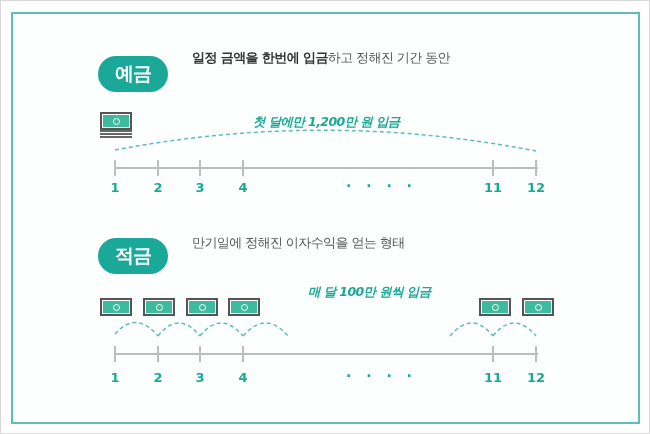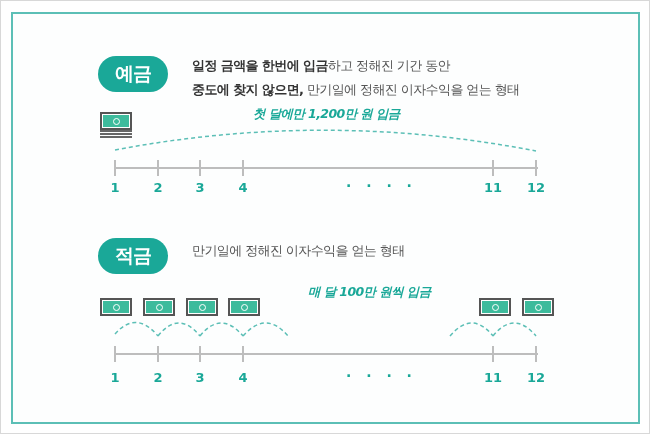--- a/index.html
+++ b/index.html
@@ -1,20 +1,20 @@
 <!DOCTYPE html>
 <html><head>
 <meta charset="utf-8">
 <style>
   html, body { margin:0; padding:0; }
   body { width:650px; height:434px; background:#fff; font-family:"DejaVu Sans", sans-serif; position:relative; overflow:hidden; }
   .outer { position:absolute; left:0; top:0; width:648px; height:432px; border:1px solid #d8d8d8; }
   .frame { position:absolute; left:11px; top:12px; width:625px; height:408px; border:2px solid #5cbfb6; background:#fdfefe; }
   .pill { position:absolute; width:70px; height:36px; border-radius:18px; background:#1aa898; color:#fff; font-weight:bold; font-size:19px; display:flex; align-items:center; justify-content:center; letter-spacing:-1px; }
-  .desc { position:absolute; font-size:13px; color:#555; line-height:24px; letter-spacing:-0.6px; white-space:nowrap;margin-top:8px; }
+  .desc { position:absolute; font-size:13px; color:#555; line-height:24px; letter-spacing:-0.6px; white-space:nowrap; }
   .desc b { color:#333; }
   .caption { position:absolute; color:#1aa898; font-weight:bold; font-style:italic; font-size:12.5px; letter-spacing:-0.6px; white-space:nowrap; }
   .tl-line { position:absolute; height:2px; background:#bdbdbd; }
   .tick { position:absolute; width:2px; height:16px; background:#bdbdbd; }
   .tlabel { position:absolute; width:30px; margin-left:-15px; text-align:center; color:#1aa898; font-weight:bold; font-size:13px; }
   .dots { position:absolute; color:#1aa898; font-weight:bold; font-size:14px; letter-spacing:5px; }
   .bill { position:absolute; width:28px; height:14px; border:2px solid #555; background:#fff; }
   .bill .inner { position:absolute; left:1px; top:1px; right:1px; bottom:1px; background:#3dbb9c; }
   .bill .coin { position:absolute; left:50%; top:50%; width:5px; height:5px; margin:-3.5px 0 0 -3.5px; border:1px solid #fff; border-radius:50%; background:#3dbb9c; }
   .stack-line { position:absolute; height:2px; background:#666; }
@@ -22,34 +22,33 @@
 </style>
 </head>
 <body>
 
 <div class="outer"></div>
 <div class="frame"></div>
 
 <div class="pill" style="left:98px;top:56px;text-align:right;">예금</div>
 <div class="desc" style="left:192px;top:46px;">
   <div><b>일정 금액을 한번에 입금</b><span>하고 정해진 기간 동안</span></div>
-  <div><b>중도에 찾지 않으면,</b><span> 만기일에 정해진 이자수익을 얻는 형태</span></div>
 </div>
 
 <div>
   <div class="bill" style="left:100px;top:112px;">
     <div class="inner"></div>
       <div class="coin"></div>
   </div>
   <div class="stack-line" style="left:100px;top:130px;width:32px;"></div>
   <div class="stack-line" style="left:100px;top:133px;width:32px;"></div>
   <div class="stack-line" style="left:100px;top:136px;width:32px;"></div>
 </div>
 
-<div class="caption" style="left:253px;top:106px;">첫 달에만 1,200만 원 입금</div>
+<div class="caption" style="left:253px;top:114px;">첫 달에만 1,200만 원 입금</div>
 
 <svg class="arcs" width="650" height="434">
   <path d="M115 150 Q 325 110 536 151" fill="none" stroke="#5cbfb6" stroke-width="1.5" stroke-dasharray="4,3"></path>
 </svg>
 
 <div>
   <div class="tl-line" style="left:115px;top:167px;width:423px;"></div>
   <div class="tick" style="left:114px;top:160px;"></div>
   <div class="tick" style="left:157px;top:160px;"></div>
   <div class="tick" style="left:199px;top:160px;"></div>

